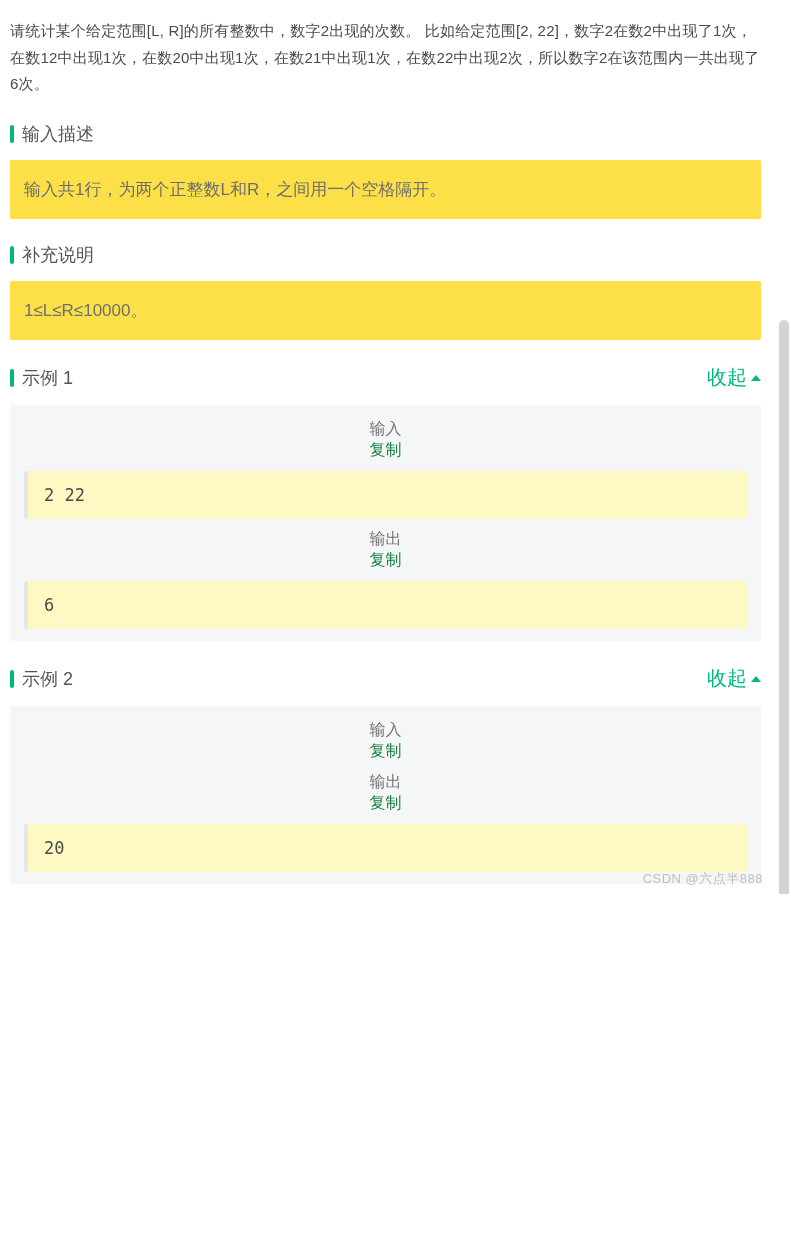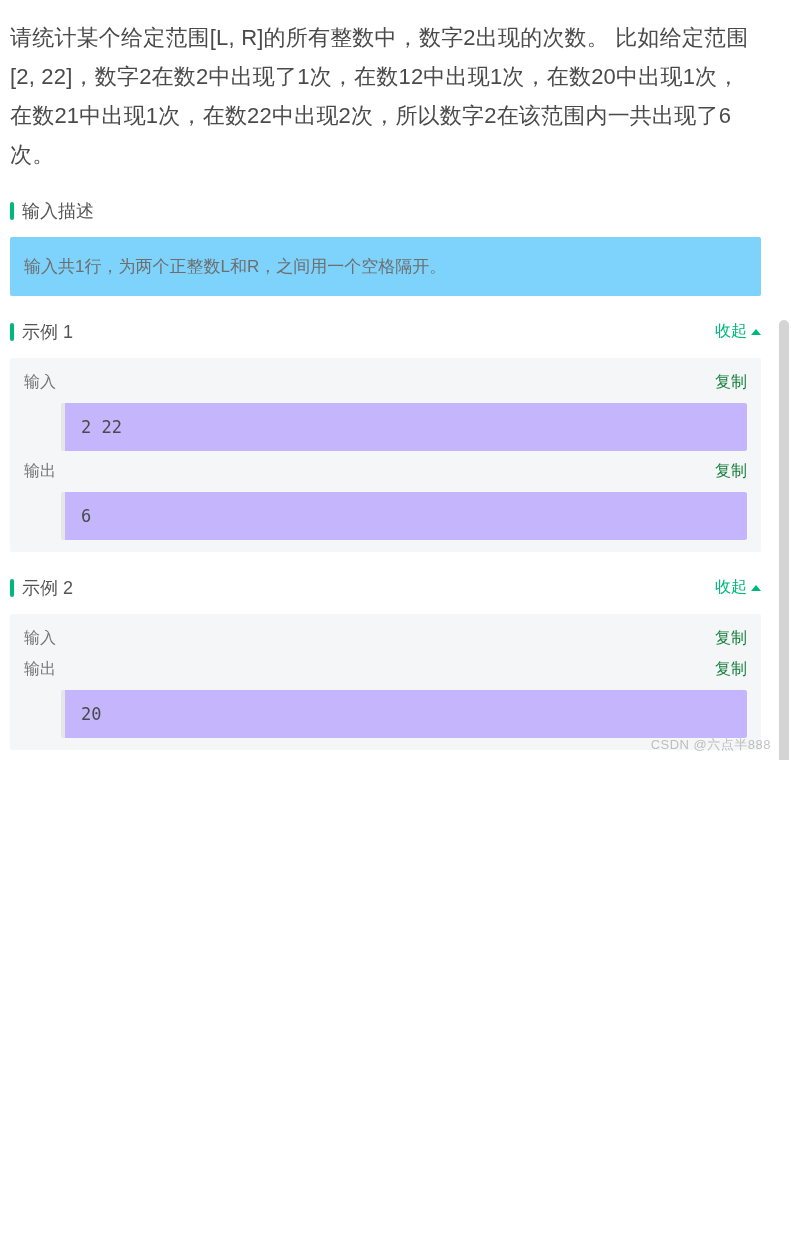--- a/index.html
+++ b/index.html
@@ -8,21 +8,21 @@
     font-family: "PingFang SC", "Microsoft YaHei", "Hiragino Sans GB", Arial, sans-serif;
     background: #ffffff;
     color: #444444;
     position: relative;
   }
   .page {
     width: 771px;
     padding: 18px 10px 10px 10px;
   }
   .problem-desc {
-    font-size: 22px;
+    font-size: 15px;
     line-height: 1.78;
     color: #4a4a4a;
     margin: 0 0 22px 0;
     letter-spacing: 0.2px;
   }
   .section {
     margin: 24px 0 0 0;
   }
   .section-header {
     display: flex;
@@ -38,32 +38,32 @@
   }
   .tick {
     display: inline-block;
     width: 4px;
     height: 18px;
     background: #00b87a;
     border-radius: 2px;
     margin-right: 8px;
   }
   .gray-box {
-    background: #7dd3fc;
+    background: #fde047;
     padding: 16px 14px;
     font-size: 17px;
     color: #6e6e6e;
     line-height: 1.6;
     border-radius: 2px;
   }
   .collapse-toggle {
     display: flex;
     align-items: center;
     color: #00b87a;
-    font-size: 16px;
+    font-size: 20px;
     cursor: pointer;
     gap: 4px;
   }
   .chevron-up {
     width: 0;
     height: 0;
     border-left: 5px solid transparent;
     border-right: 5px solid transparent;
     border-bottom: 6px solid #00b87a;
     display: inline-block;
@@ -75,48 +75,48 @@
   }
   .io-block { margin-bottom: 10px; }
   .io-block:last-child { margin-bottom: 0; }
   .io-head {
     display: flex;
     justify-content: space-between;
     align-items: center;
     font-size: 16px;
     color: #757575;
     margin-bottom: 10px;
+    flex-direction: column;
   }
   .copy-btn {
     color: #15803d;
     font-size: 16px;
     cursor: pointer;
   }
   .io-content {
-    background: #c4b5fd;
+    background: #fef9c3;
     border-left: 4px solid #e6e6e6;
     padding: 14px 16px;
     font-size: 17px;
     color: #4a4a4a;
     font-family: Consolas, Menlo, monospace;
     border-radius: 2px;
-    margin-left: 37px;
   }
   .scrollbar {
     position: absolute;
     right: 2px;
     top: 320px;
     width: 10px;
     height: 880px;
     background: #d4d4d4;
     border-radius: 5px;
   }
   .watermark {
     position: absolute;
-    right: 20px;
+    right: 28px;
     bottom: 6px;
     font-size: 13px;
     color: rgba(120,120,120,0.45);
     letter-spacing: 0.5px;
     pointer-events: none;
   }
 </style>
 </head>
 <body>
 
@@ -130,20 +130,27 @@
       <div class="section-title">
         <span class="tick"></span>
         <span>输入描述</span>
       </div>
     </div>
     <div class="gray-box">输入共1行，为两个正整数L和R，之间用一个空格隔开。</div>
   </div>
 
 
   <div class="section">
+    <div class="section-header">
+      <div class="section-title">
+        <span class="tick"></span>
+        <span>补充说明</span>
+      </div>
+    </div>
+    <div class="gray-box">1≤L≤R≤10000。</div>
   </div>
 
   <div class="section">
     <div class="section-header">
       <div class="section-title">
         <span class="tick"></span>
         <span>示例 1</span>
       </div>
       <div class="collapse-toggle">
         <span>收起</span>

